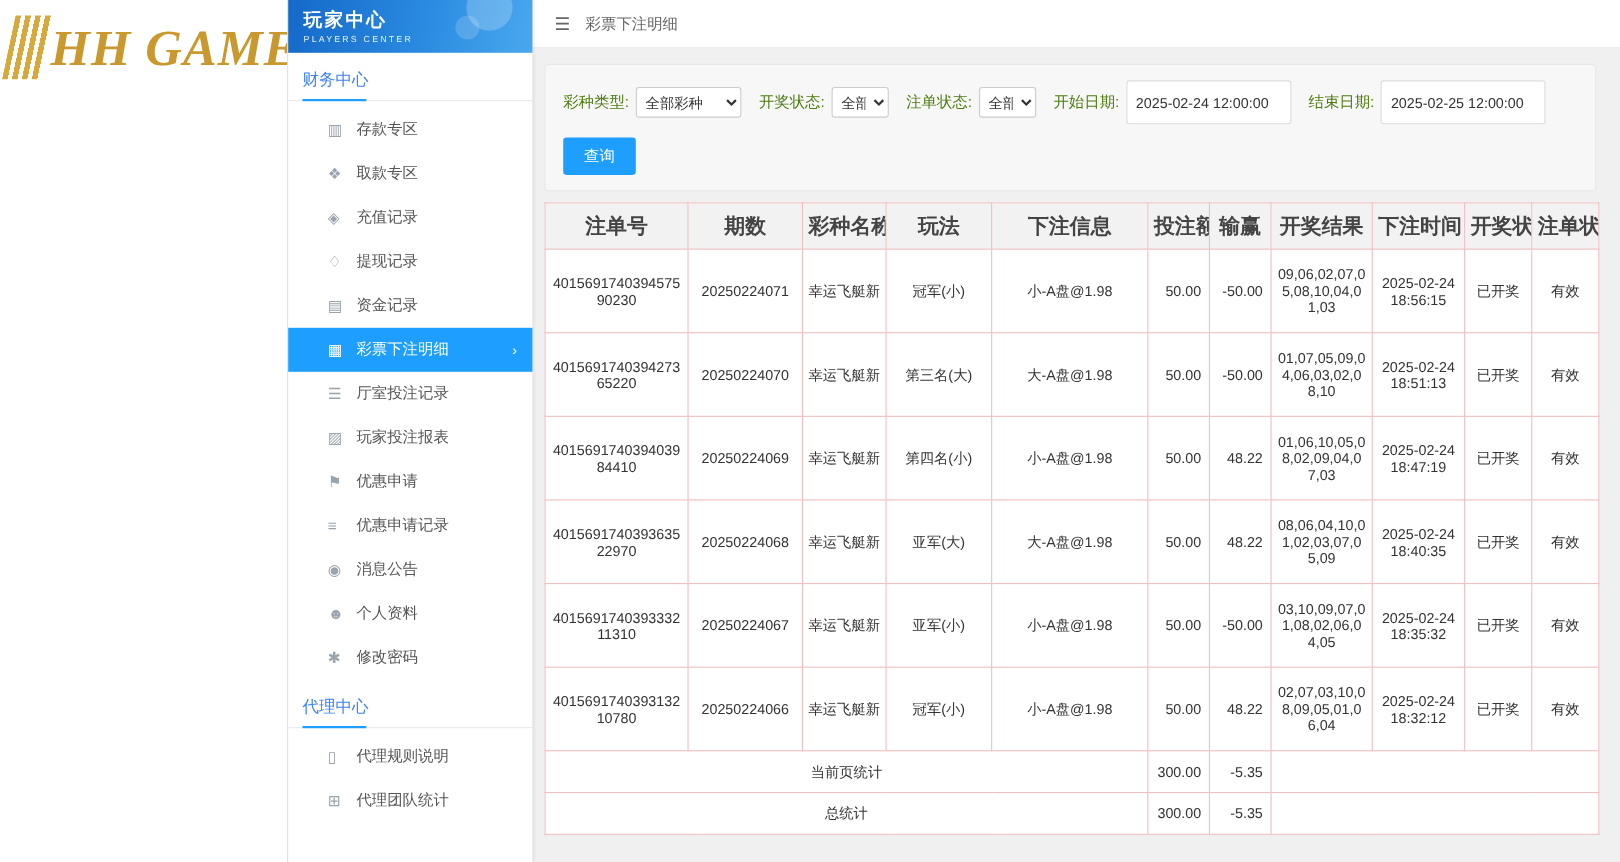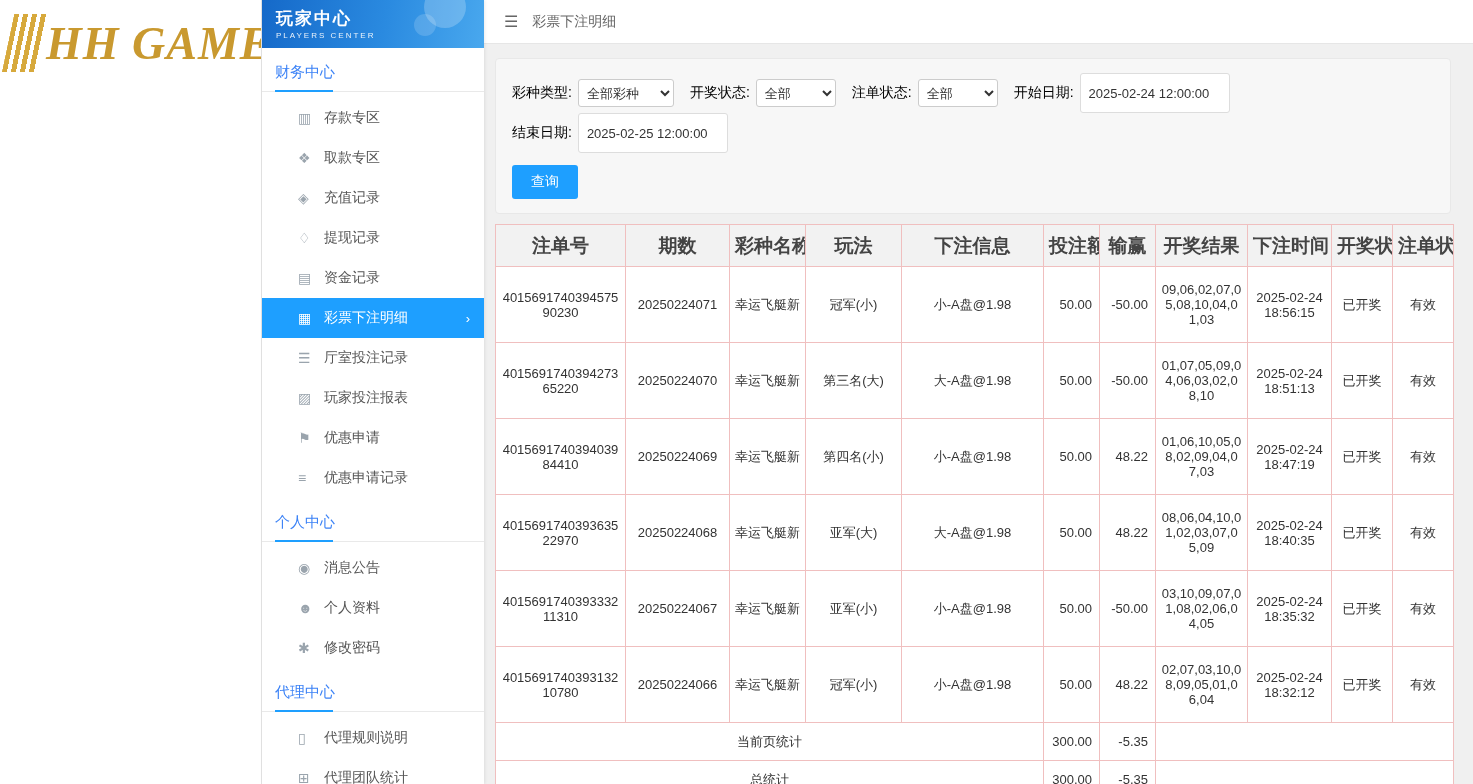--- a/index.html
+++ b/index.html
@@ -62,28 +62,28 @@
   .topbar-title { font-size: 14px; color: #666; }
 
   .content { padding: 14px 22px 0 11px; }
 
   
   .filter-panel {
     background: #f7f7f7; border: 1px solid #e8e8e8; border-radius: 4px;
     padding: 14px 16px 14px 16px; margin-bottom: 10px;
   }
   .filter-row { display: flex; align-items: center; flex-wrap: wrap; }
-  .f-label { font-size: 14px; color: #000000; margin-right: 6px; }
+  .f-label { font-size: 14px; color: #4d7c0f; margin-right: 6px; }
   .f-group { display: flex; align-items: center; margin-right: 16px; }
   select {
     height: 28px; border: 1px solid #ccc; border-radius: 3px; background: #fff;
     font-size: 13px; color: #333; padding: 0 4px; font-family: inherit;
   }
   .sel-wide { width: 96px; }
-  .sel-small { width: 80px; }
+  .sel-small { width: 52px; }
   input[type="text"] {
     height: 40px; border: 1px solid #ddd; border-radius: 3px; background: #fff;
     font-size: 13px; color: #333; padding: 0 8px; font-family: inherit;
   }
   .date-input { width: 150px; }
   .btn-search {
     margin-top: 12px; background: #1E9FFF; color: #fff; border: none; border-radius: 3px;
     font-size: 14px; padding: 8px 19px; cursor: pointer; font-family: inherit;
   }
 
@@ -151,21 +151,20 @@
     </div>
     <div class="sb-item">
       <span class="ico">⚑</span>
       <span>优惠申请</span>
     </div>
     <div class="sb-item">
       <span class="ico">≡</span>
       <span>优惠申请记录</span>
     </div>
 
-    <div class="sb-section-title">个人中心</div>
 
     <div class="sb-item">
       <span class="ico">◉</span>
       <span>消息公告</span>
     </div>
     <div class="sb-item">
       <span class="ico">☻</span>
       <span>个人资料</span>
     </div>
     <div class="sb-item">

